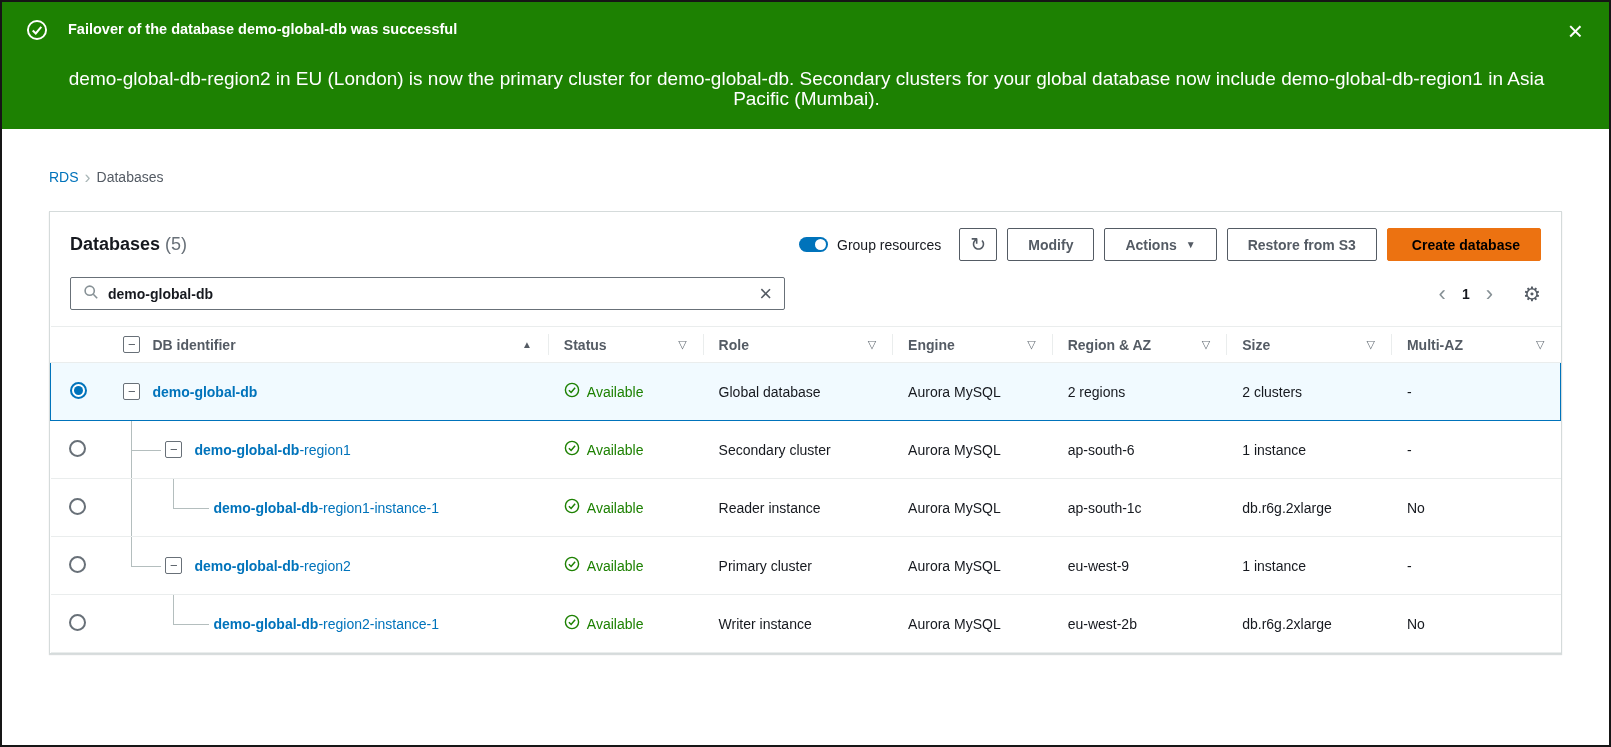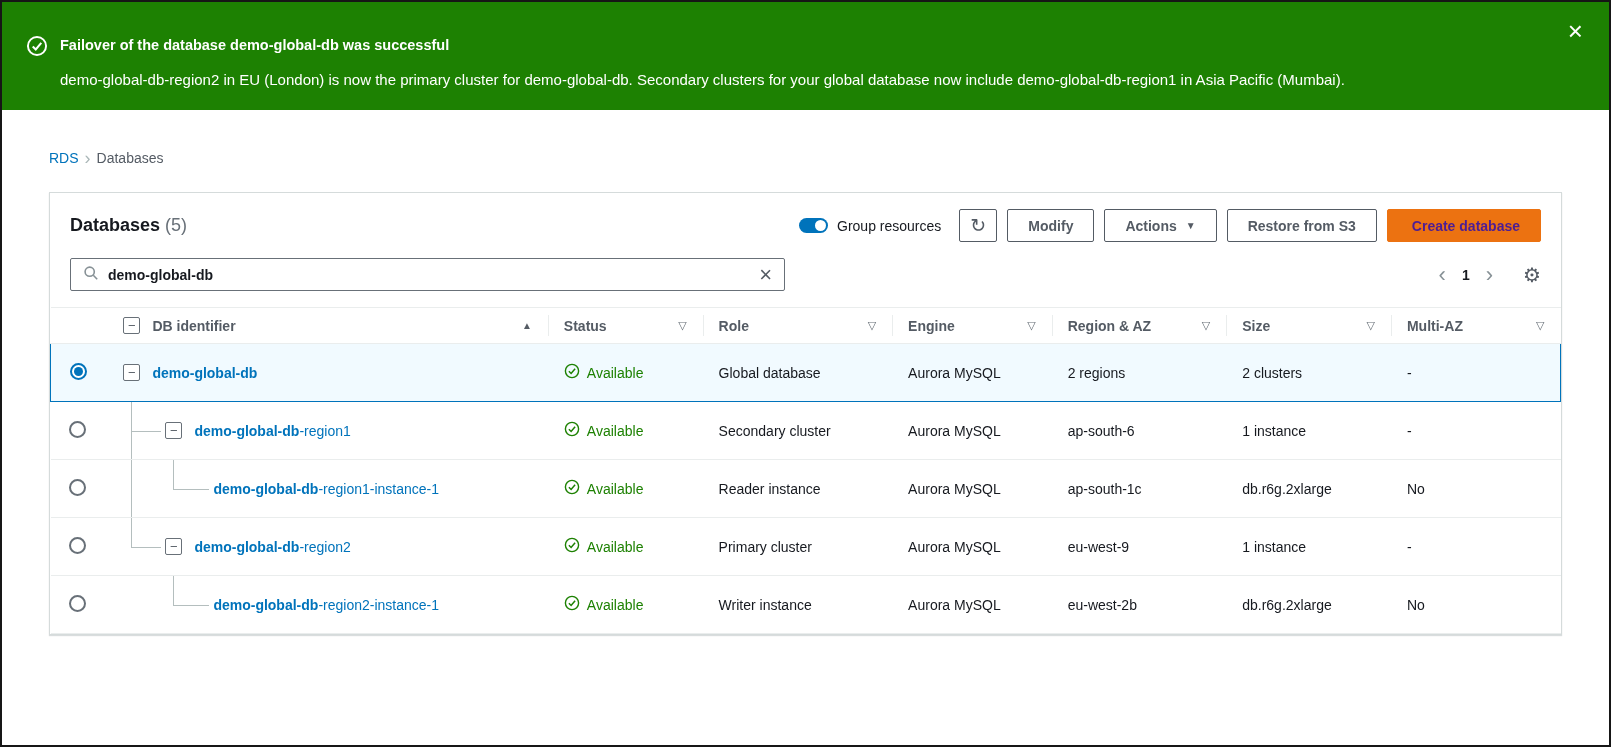--- a/index.html
+++ b/index.html
@@ -15,23 +15,23 @@
     overflow: hidden;
   }
 
   
   .banner {
     background: #1d8102;
     color: #fff;
     padding: 17px 56px 20px 24px;
     position: relative;
   }
-  .banner-row { display: flex; align-items: flex-start; gap: 12px; margin-top: 16px; }
+  .banner-row { display: flex; align-items: flex-start; gap: 20px; }
   .banner-title { font-weight: 700; font-size: 14.5px; line-height: 20px; }
-  .banner-msg { font-size: 15px; line-height: 20px; margin-top: 9px; margin-left: 34px; }
+  .banner-msg { font-size: 19px; line-height: 20px; margin-top: 24px; margin-left: 34px; text-align: center; }
   .banner-close {
     position: absolute; right: 26px; top: 16px;
     background: none; border: none; color: #fff;
     font-size: 26px; line-height: 26px; cursor: pointer;
     font-family: "Liberation Sans", sans-serif;
   }
 
   
   .content { padding: 24px 47px 0 47px; }
   .breadcrumb { font-size: 14px; display: flex; align-items: center; gap: 6px; margin-top: 16px; }
@@ -67,21 +67,21 @@
 
   .btn {
     height: 33px; padding: 0 20px;
     border: 1px solid #545b64; border-radius: 2px;
     background: #fff; color: #545b64;
     font-weight: 700; font-size: 14px;
     font-family: "Liberation Sans", sans-serif;
     display: inline-flex; align-items: center; gap: 9px;
     cursor: pointer;
   }
-  .btn.primary { background: #ec7211; border-color: #ec7211; color: #4c1d95; padding-left: 24px; }
+  .btn.primary { background: #ec7211; border-color: #ec7211; color: #000000; padding-left: 24px; }
   .icon-btn {
     width: 38px; height: 33px; padding: 0;
     justify-content: center; font-size: 19px; font-weight: 400;
   }
   .caret-down { font-size: 10px; line-height: 10px; }
 
   
   .search-row {
     display: flex; align-items: center; justify-content: space-between;
     padding: 4px 20px 16px 20px;

